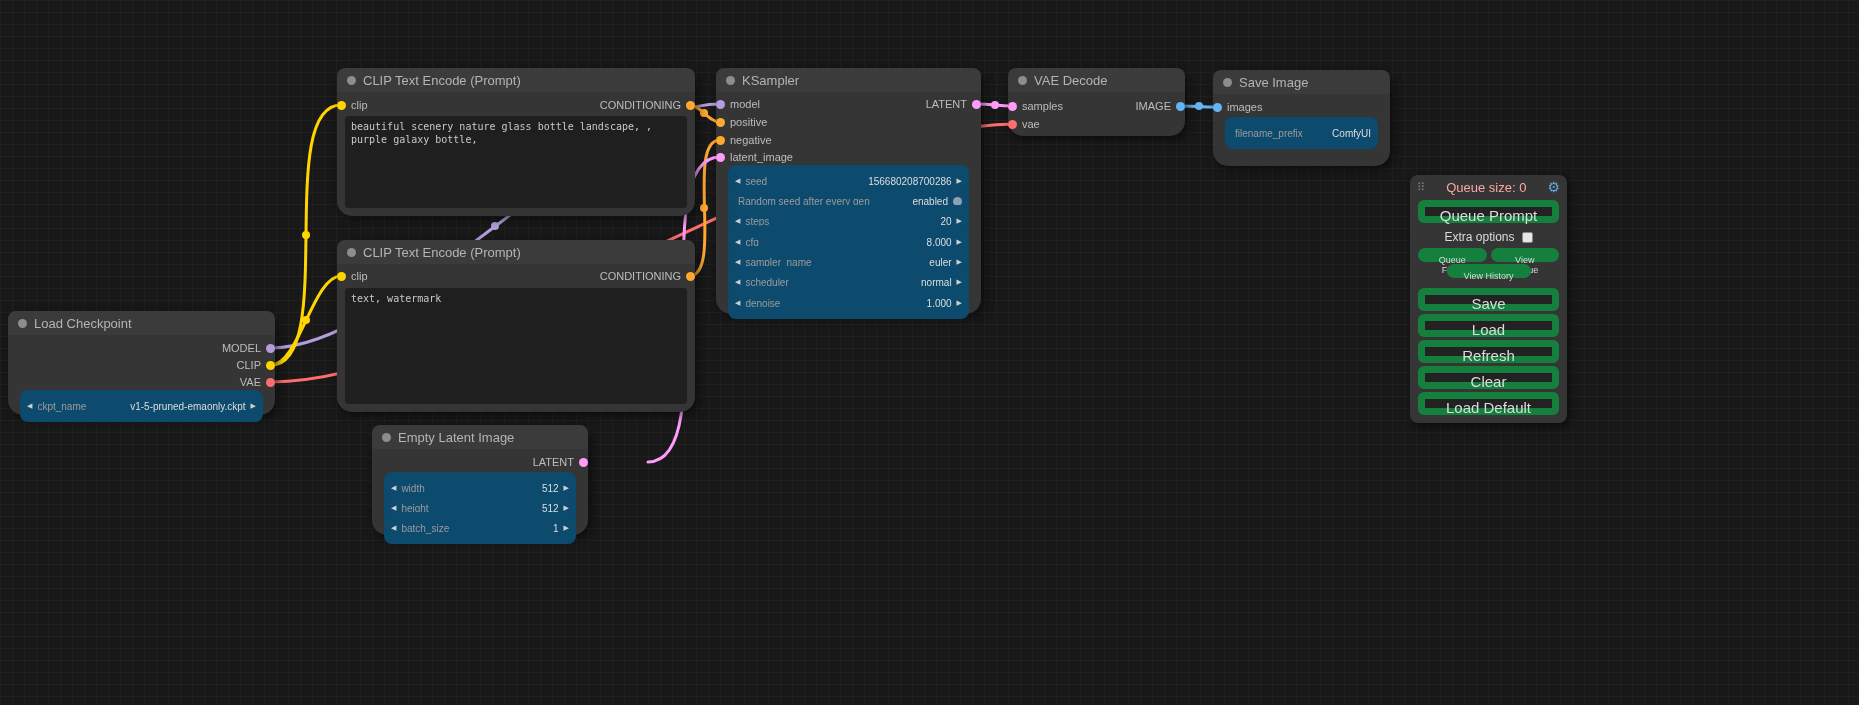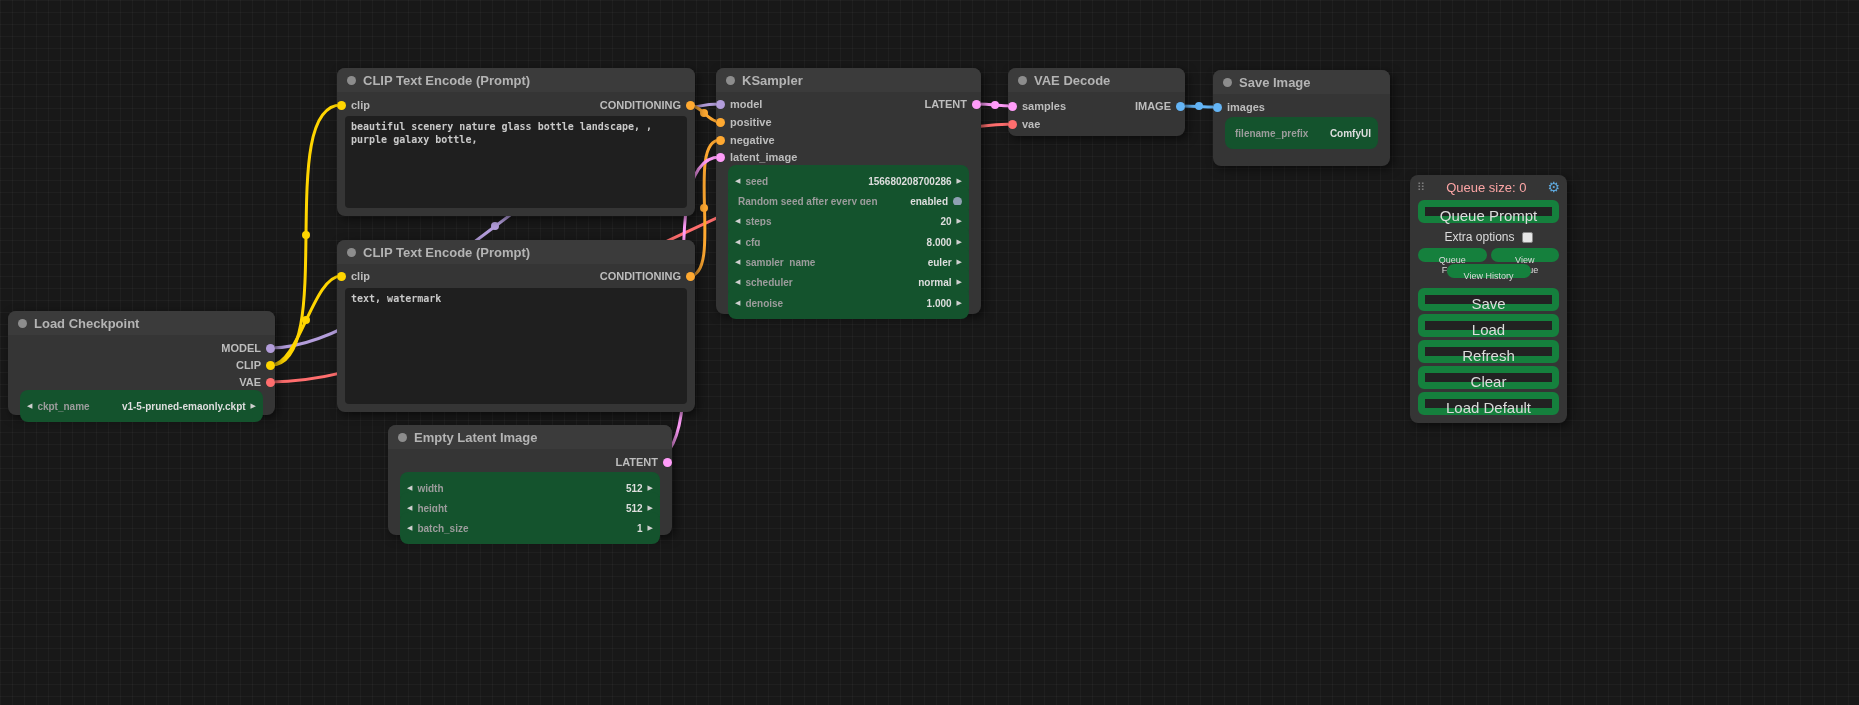--- a/index.html
+++ b/index.html
@@ -18,42 +18,42 @@
   .links { position:absolute; left:0; top:0; z-index:1; pointer-events:none; }
   .lk { fill:none; stroke-width:3; stroke-linecap:round; }
   .lk.model { stroke:var(--c-model); }  .ld.model { fill:var(--c-model); }
   .lk.clip  { stroke:var(--c-clip);  }  .ld.clip  { fill:var(--c-clip);  }
   .lk.vae   { stroke:var(--c-vae);   }  .ld.vae   { fill:var(--c-vae);   }
   .lk.conditioning { stroke:var(--c-conditioning); } .ld.conditioning { fill:var(--c-conditioning); }
   .lk.latent{ stroke:var(--c-latent);}  .ld.latent{ fill:var(--c-latent);}
   .lk.image { stroke:var(--c-image); }  .ld.image { fill:var(--c-image); }
 
   
-  .node { position:absolute; z-index:2; background:#353535; border-radius:8px;
-          box-shadow:3px 3px 10px rgba(0,0,0,.55);font-weight:bold; }
+  .node { position:absolute; z-index:2; background:#353535; border-radius:15px;
+          box-shadow:3px 3px 10px rgba(0,0,0,.55); }
   .node-title { height:24px; background:#3b3b3b; border-radius:8px 8px 0 0;
                 display:flex; align-items:center; padding:0 10px; gap:7px; }
   .collapse-dot { width:9px; height:9px; border-radius:50%; background:#8d8d8d; flex:none; }
   .title-text { font-size:13px; color:#b4b4b4; white-space:nowrap; }
 
   .slot { position:absolute; height:14px; display:flex; align-items:center;
           font-size:11px; color:#bdbdbd; }
   .slot.in  { left:0;  padding-left:14px; }
   .slot.out { right:0; padding-right:14px; }
   .dot { width:9px; height:9px; border-radius:50%; position:absolute; top:2.5px; }
   .slot.in  .dot { left:0; }
   .slot.out .dot { right:0; }
   .c-model { background:var(--c-model); }
   .c-clip  { background:var(--c-clip); }
   .c-vae   { background:var(--c-vae); }
   .c-conditioning { background:var(--c-conditioning); }
   .c-latent{ background:var(--c-latent); }
   .c-image { background:var(--c-image); }
 
-  .widget { position:absolute; left:12px; right:12px; height:16px; background:#14532d;
+  .widget { position:absolute; left:12px; right:12px; height:16px; background:#0c4a6e;
             border-radius:8px; display:flex; align-items:center; padding:16px 7px;
             font-size:10px; color:#9c9c9c; gap:5px; }
   .warr { font-size:7px; color:#cfcfcf; line-height:16px; flex:none;
           font-family:"DejaVu Sans", sans-serif; }
   .wname { white-space:nowrap; }
   .wval { flex:1; text-align:right; color:#dedede; white-space:nowrap; overflow:hidden; }
   .toggle-dot { width:9px; height:9px; border-radius:50%; background:var(--c-toggle); flex:none; }
 
   .prompt-text { position:absolute; left:8px; width:342px; background:#1f1f1f;
                  border-radius:4px; font-family:"DejaVu Sans Mono", monospace;
@@ -166,21 +166,21 @@
     <span class="dot c-clip"></span>
     <span>clip</span>
   </div>
   <div class="slot out" style="top:29px">
     <span>CONDITIONING</span>
     <span class="dot c-conditioning"></span>
   </div>
   <div class="prompt-text" style="top:48px; height:116px">text, watermark</div>
 </div>
 
-<div class="node" style="left:388px; top:425px; width:284px; height:110px">
+<div class="node" style="left:372px; top:425px; width:216px; height:110px">
   <div class="node-title">
     <span class="collapse-dot"></span>
     <span class="title-text">Empty Latent Image</span>
   </div>
   <div class="slot out" style="top:30px">
     <span>LATENT</span>
     <span class="dot c-latent"></span>
   </div>
   <div class="widget" style="top:47px">
     <span class="warr">◀</span>

